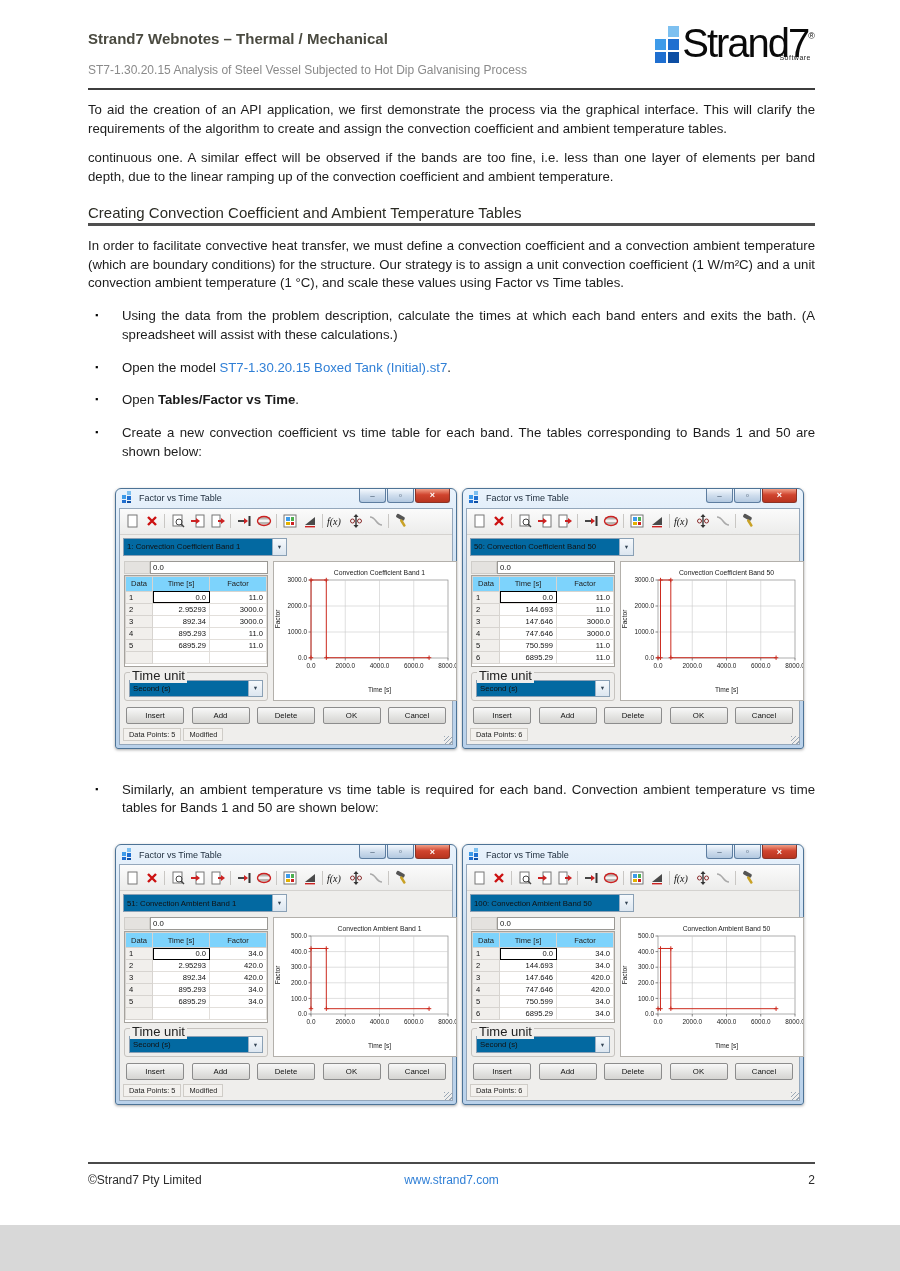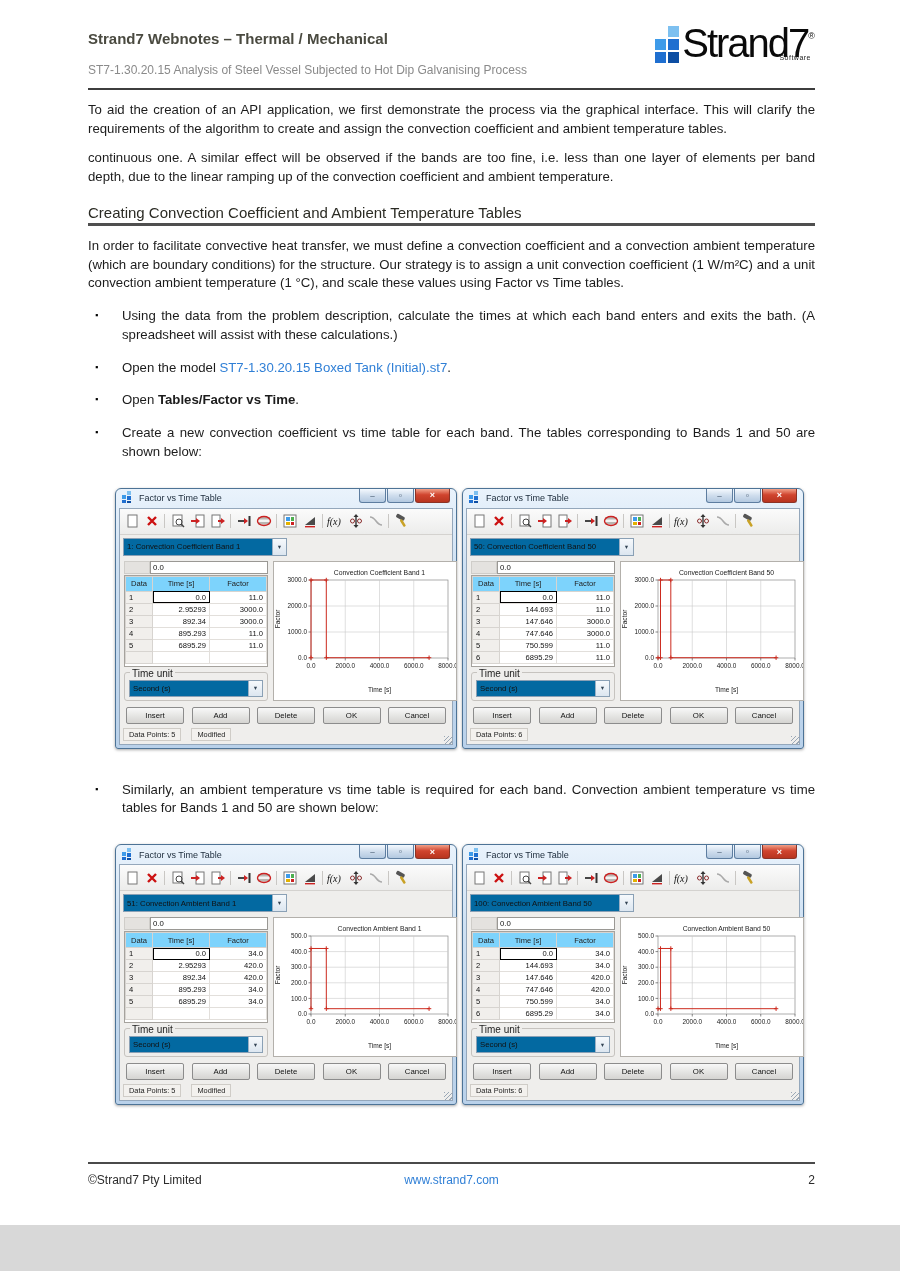--- a/index.html
+++ b/index.html
@@ -66,28 +66,28 @@
            display:flex;align-items:center;color:#111;}
   .gridwrap{background:#fff;border:1px solid #a5a29d;height:90px;overflow:hidden;}
   table.grid{border-collapse:collapse;width:100%;font-size:7.6px;table-layout:fixed;}
   .grid th{background:#7dd3fc;border:1px solid #d7d4d0;font-weight:normal;height:12px;color:#222;}
   .grid th:first-child{width:24px;}
   .grid td{border:1px solid #e2dfdb;height:11px;padding:0 3px;color:#111;}
   td.rowhead{background:#f1efec;border-color:#d7d4d0;text-align:left;}
   td.val{text-align:right;}
   td.sel{outline:1.5px solid #000;outline-offset:-1.5px;background:#fff;}
   .timeunit{border:1px solid #c6c3bf;border-radius:3px;margin-top:5px;padding:7px 4px 3px;position:relative;}
-  .tu-label{position:absolute;top:-5px;left:5px;background:#efeeec;font-size:10px;padding:0 2px;color:#222;}
+  .tu-label{position:absolute;top:-5px;left:5px;background:#efeeec;font-size:13px;padding:0 2px;color:#222;}
   .chartpane{flex:1;background:#fff;border:1px solid #b3b0ab;display:flex;align-items:center;justify-content:center;}
 
   .btnrow{display:flex;justify-content:space-between;padding:4px 6px 2px;}
   .btn{width:56px;height:15px;border:1px solid #8c8c8c;border-radius:2px;
        background:linear-gradient(#f8f8f8,#e4e4e2 55%,#d5d4d1);font-size:7.8px;
        display:flex;align-items:center;justify-content:center;color:#111;}
-  .statusbar{display:flex;gap:10px;padding:2px 3px 3px;}
+  .statusbar{display:flex;gap:2px;padding:2px 3px 3px;}
   .scell{border:1px solid #cfccc7;background:#f3f1ee;font-size:7.4px;padding:1px 5px;color:#222;}
   .grip{position:absolute;right:3px;bottom:3px;width:9px;height:9px;
         background:repeating-linear-gradient(135deg,#9aa7b5 0 1px,transparent 1px 3px);}
 
   
   .footer{position:absolute;left:88px;right:85px;bottom:38px;border-top:2px solid #4a4a4a;
           padding-top:9px;display:flex;font-size:12px;color:#2b2b2b;justify-content:center;}
   .footer span{flex:1;}
   .f-center{text-align:center;}
   .f-right{text-align:right;}

